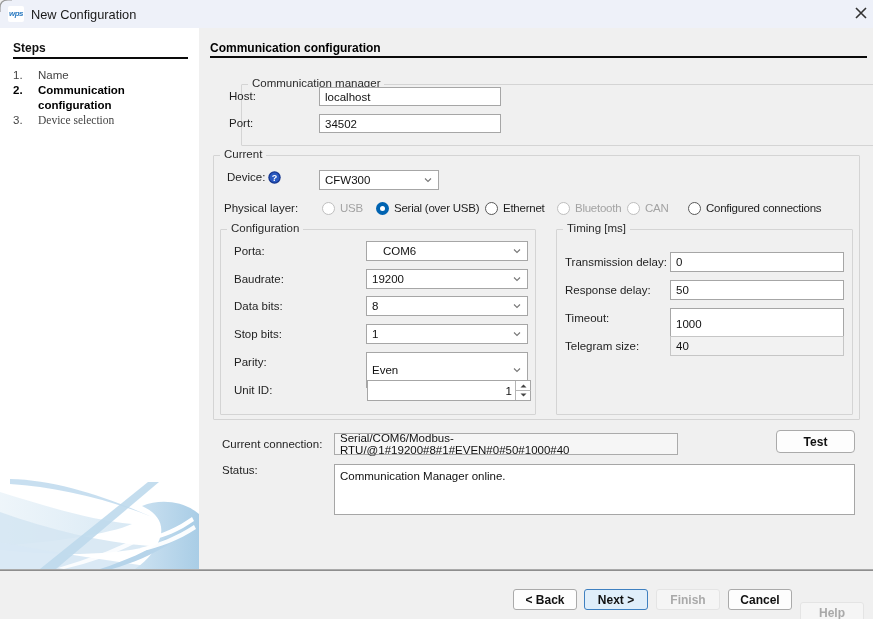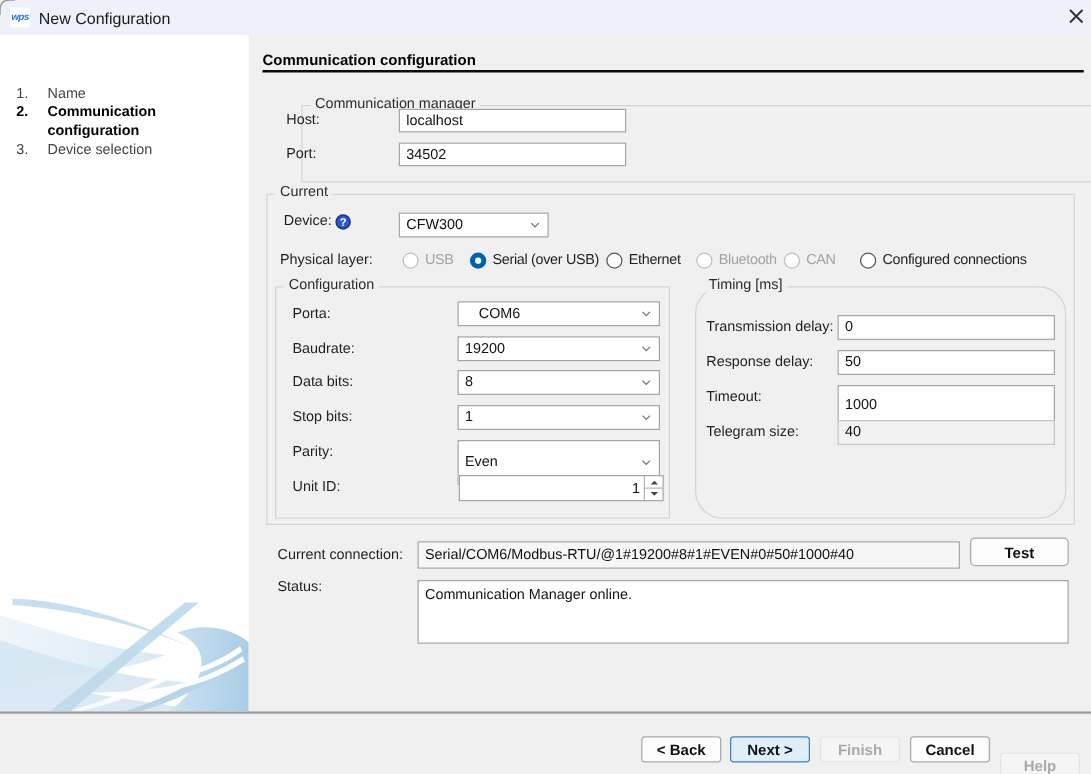--- a/index.html
+++ b/index.html
@@ -59,27 +59,28 @@
 <svg class="abs" style="left:0;top:0;" width="12" height="12" viewBox="0 0 12 12">
     <path d="M0 12 L0 8 Q0 0 8 0 L12 0" stroke="#9a9a9a" stroke-width="1.2" fill="none"></path>
   </svg>
 <div id="appicon" class="abs"><span>wps</span></div>
 <div id="apptitle" class="abs">New Configuration</div>
 <svg id="closex" class="abs" viewBox="0 0 16 16">
     <path d="M3 3 L13 13 M13 3 L3 13" stroke="#333" stroke-width="1.6" fill="none"></path>
   </svg>
 
 <div id="leftpanel" class="abs">
+  <div id="steps-h" class="abs">Steps</div>
   <div class="abs stepnum" style="top:41px;">1.</div>
     <div class="abs steptxt" style="top:41px;">Name</div>
   <div class="abs stepnum stepb" style="top:56px;">2.</div>
     <div class="abs steptxt stepb" style="top:56px;">Communication</div>
   <div class="abs steptxt stepb" style="top:71px;">configuration</div>
   <div class="abs stepnum" style="top:86px;">3.</div>
-    <div class="abs steptxt" style="top:86px;">Device selection</div>
+    <div class="abs steptxt" style="top:86px;font-family:Liberation Serif, serif;">Device selection</div>
   <svg class="abs" style="left:0;top:412px;" width="199" height="129" viewBox="0 0 199 129">
     <defs>
       <linearGradient id="g1" x1="0" y1="0" x2="1" y2="0">
         <stop offset="0" stop-color="#e3eff7" stop-opacity="0.8"></stop>
         <stop offset="1" stop-color="#c9e0f0" stop-opacity="0.95"></stop>
       </linearGradient>
       <linearGradient id="g2" x1="0" y1="0" x2="1" y2="0">
         <stop offset="0" stop-color="#cde2f1"></stop>
         <stop offset="1" stop-color="#a9cde6"></stop>
       </linearGradient>
@@ -174,34 +175,34 @@
   <span style="position:absolute;right:18px;">1</span>
   <span style="position:absolute;right:0;top:0;width:15px;height:19px;border-left:1px solid #b5b5b5;">
     <svg width="15" height="19" viewBox="0 0 15 19">
       <line x1="0" y1="9.5" x2="15" y2="9.5" stroke="#b5b5b5" stroke-width="1"></line>
       <path d="M4.5 6.5 L7.5 3.5 L10.5 6.5 Z" fill="#444"></path>
       <path d="M4.5 12.5 L7.5 15.5 L10.5 12.5 Z" fill="#444"></path>
     </svg>
   </span>
 </div>
 
-<div class="abs group" style="left:556px;top:229px;width:297px;height:186px;border-radius:22px;">
+<div class="abs group" style="left:556px;top:229px;width:297px;height:186px;">
   <span class="legend">Timing [ms]</span>
 </div>
 <div class="abs lbl" style="left:565px;top:256px;">Transmission delay:</div>
 <div class="field" style="left:670px;top:252px;width:174px;height:20px;">0</div>
 <div class="abs lbl" style="left:565px;top:284px;">Response delay:</div>
 <div class="field" style="left:670px;top:280px;width:174px;height:20px;">50</div>
 <div class="abs lbl" style="left:565px;top:312px;">Timeout:</div>
 <div class="field" style="left:670px;top:308px;width:174px;height:32px;">1000</div>
 <div class="abs lbl" style="left:565px;top:340px;">Telegram size:</div>
 <div class="field" style="left:670px;top:336px;width:174px;height:20px;background:#f2f2f2;border-color:#c6c6c6;">40</div>
 
 <div class="abs lbl" style="left:222px;top:438px;text-align:right;">Current connection:</div>
-<div class="field" style="left:334px;top:433px;width:434px;height:22px;background:#f6f6f6;border-color:#ababab;">Serial/COM6/Modbus-RTU/@1#19200#8#1#EVEN#0#50#1000#40</div>
+<div class="field" style="left:334px;top:433px;width:344px;height:22px;background:#f6f6f6;border-color:#ababab;">Serial/COM6/Modbus-RTU/@1#19200#8#1#EVEN#0#50#1000#40</div>
 <div class="btn btn-n" style="left:776px;top:430px;width:79px;height:23px;border-radius:4px;">Test</div>
 
 <div class="abs lbl" style="left:222px;top:464px;">Status:</div>
 <div class="field" style="left:334px;top:464px;width:521px;height:51px;align-items:flex-start;padding-top:5px;">Communication Manager online.</div>
 
 <div id="sep" class="abs"></div>
 <div id="bottombar" class="abs"></div>
 
 <div class="btn btn-n" style="left:513px;top:589px;width:64px;">&lt; Back</div>
 <div class="btn btn-hl" style="left:584px;top:589px;width:64px;">Next &gt;</div>

